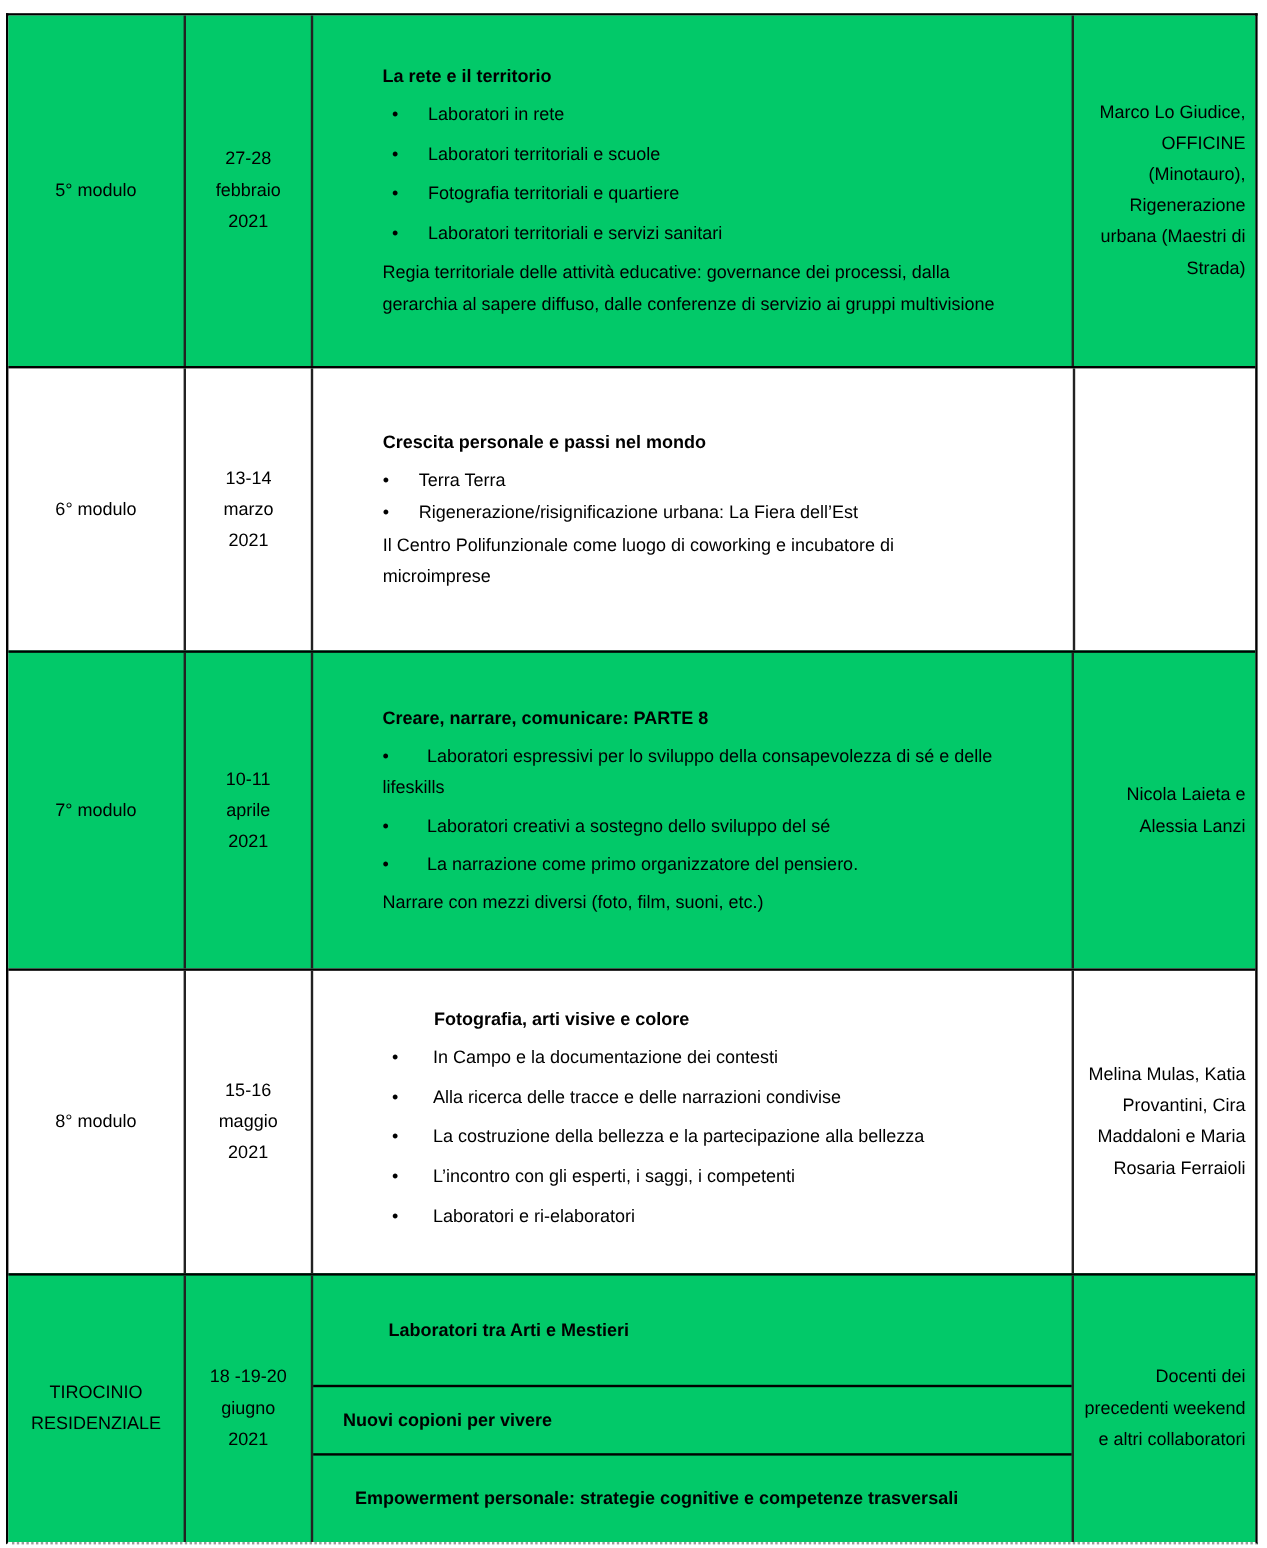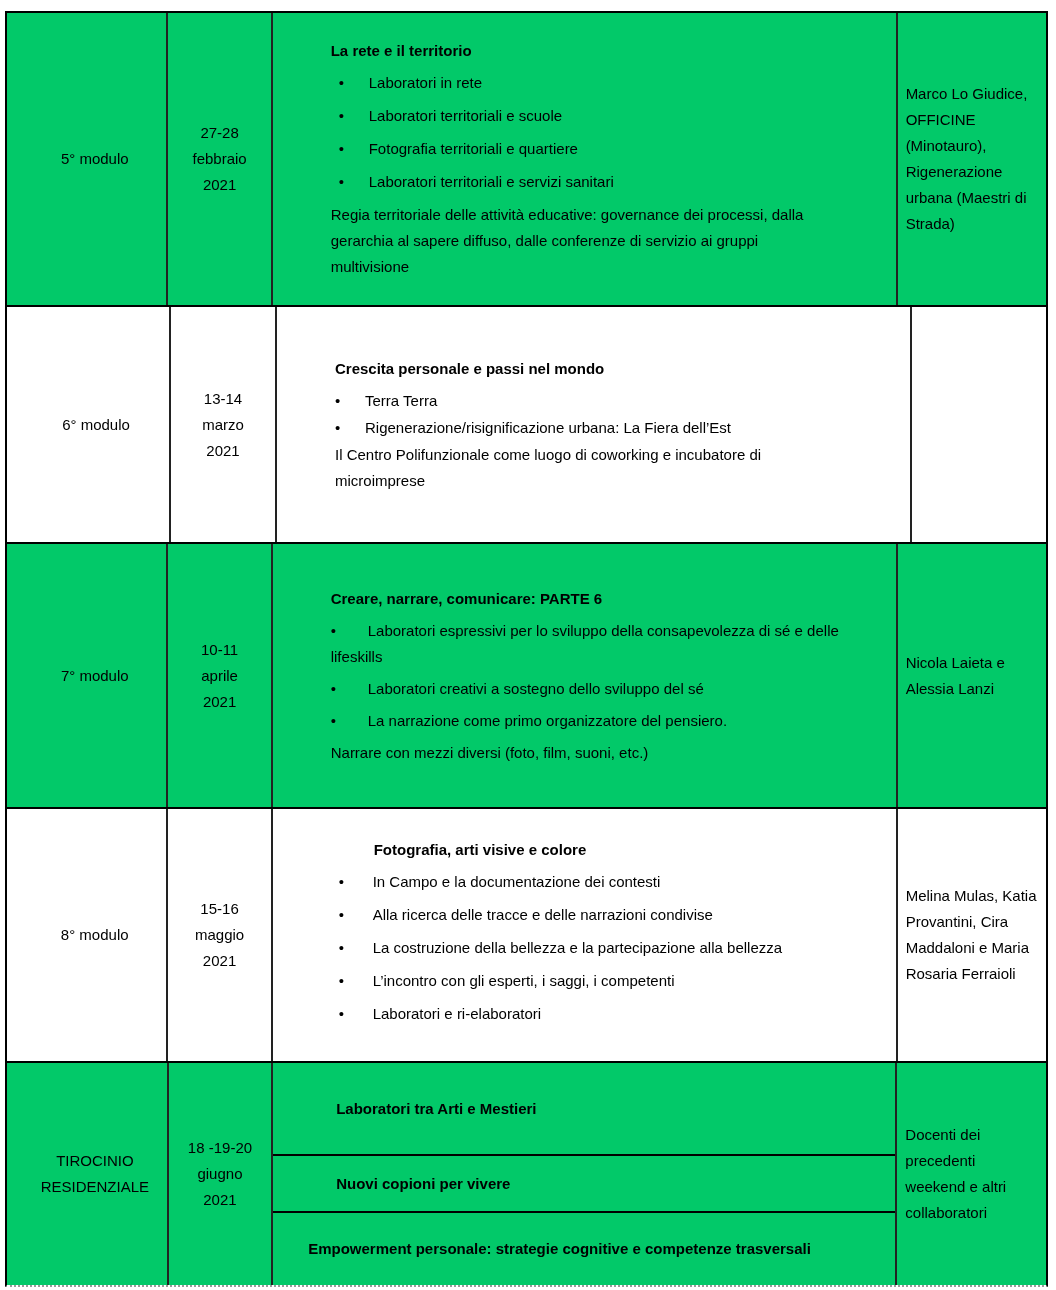--- a/index.html
+++ b/index.html
@@ -12,43 +12,43 @@
   .tbl{
     width:1043px;box-sizing:border-box;
     border:2px solid #000;
     border-bottom:2px dotted #9a9a9a;
     background:#fff;
   }
   .row{display:flex;box-sizing:border-box;}
   .row + .row{border-top:2px solid #000;}
   .row.green{background:var(--green,#02c969);}
   .c{box-sizing:border-box;display:flex;flex-direction:column;justify-content:center;}
-  .c1{width:148px;border-right:2px solid #222;align-items:center;text-align:center;padding:4px 8px;margin-left:16px;}
+  .c1{width:148px;border-right:2px solid #222;align-items:center;text-align:center;padding:4px 8px;}
   .c2{width:106px;border-right:2px solid #222;align-items:center;text-align:center;padding:4px 6px;white-space:pre-line;}
   .c3{width:635px;border-right:2px solid #222;}
-  .c4{width:151px;align-items:center;text-align:left;padding:6px 8px;}
+  .c4{width:151px;align-items:center;text-align:right;padding:6px 8px;}
   .r1 .c3,.r2 .c3,.r3 .c3{padding:10px 55px 10px 58px;}
   .r4 .c3{padding:10px 55px 10px 66px;}
   body, .cellText{font-size:15px;line-height:26px;}
   .title{font-weight:bold;margin:0 0 6px 0;}
   .r4 .title{margin-left:35px;}
   .li{position:relative;margin:0 0 7px 0;}
   .r2 .li{margin-bottom:1px;}
   .r3 .li{margin-bottom:6px;}
   .li::before{content:"\2022";display:inline-block;width:30px;}
   .r1 .li{margin-left:8px;}
   .r3 .li::before{width:37px;}
   .r4 .li{padding-left:34px;text-indent:-34px;}
   .r4 .li::before{width:34px;text-indent:0;}
   .para{margin:0;}
   
   .r5 .c3{padding:0;justify-content:flex-start;}
   .sub{box-sizing:border-box;display:flex;flex-direction:column;justify-content:center;font-weight:bold;}
   .sub1{height:99px;border-bottom:2px solid #000;padding:4px 40px 4px 63px;}
-  .sub2{height:60px;border-bottom:2px solid #000;padding:4px 40px 4px 63px;}
+  .sub2{height:60px;border-bottom:2px solid #000;padding:4px 40px 4px 25px;}
   .sub3{height:76px;padding:4px 35px 4px 35px;}
   
   .r1{height:292px;}
   .r2{height:237px;}
   .r3{height:265px;}
   .r4{height:254px;}
   .r5{height:224px;}
 </style>
 </head>
 <body>
@@ -94,21 +94,21 @@
     </div>
 
     <div class="row green r3">
       <div class="c c1">
         <span>7° modulo</span>
       </div>
       <div class="c c2">10-11
 aprile
 2021</div>
       <div class="c c3">
-        <p class="title">Creare, narrare, comunicare: PARTE 6</p>
+        <p class="title">Creare, narrare, comunicare: PARTE 8</p>
         <div>
             <div class="li">Laboratori espressivi per lo sviluppo della consapevolezza di sé e delle lifeskills</div>
             <div class="li">Laboratori creativi a sostegno dello sviluppo del sé</div>
             <div class="li">La narrazione come primo organizzatore del pensiero.</div>
           </div>
         <p class="para">Narrare con mezzi diversi (foto, film, suoni, etc.)</p>
       </div>
       <div class="c c4">Nicola Laieta e Alessia Lanzi</div>
     </div>
 

